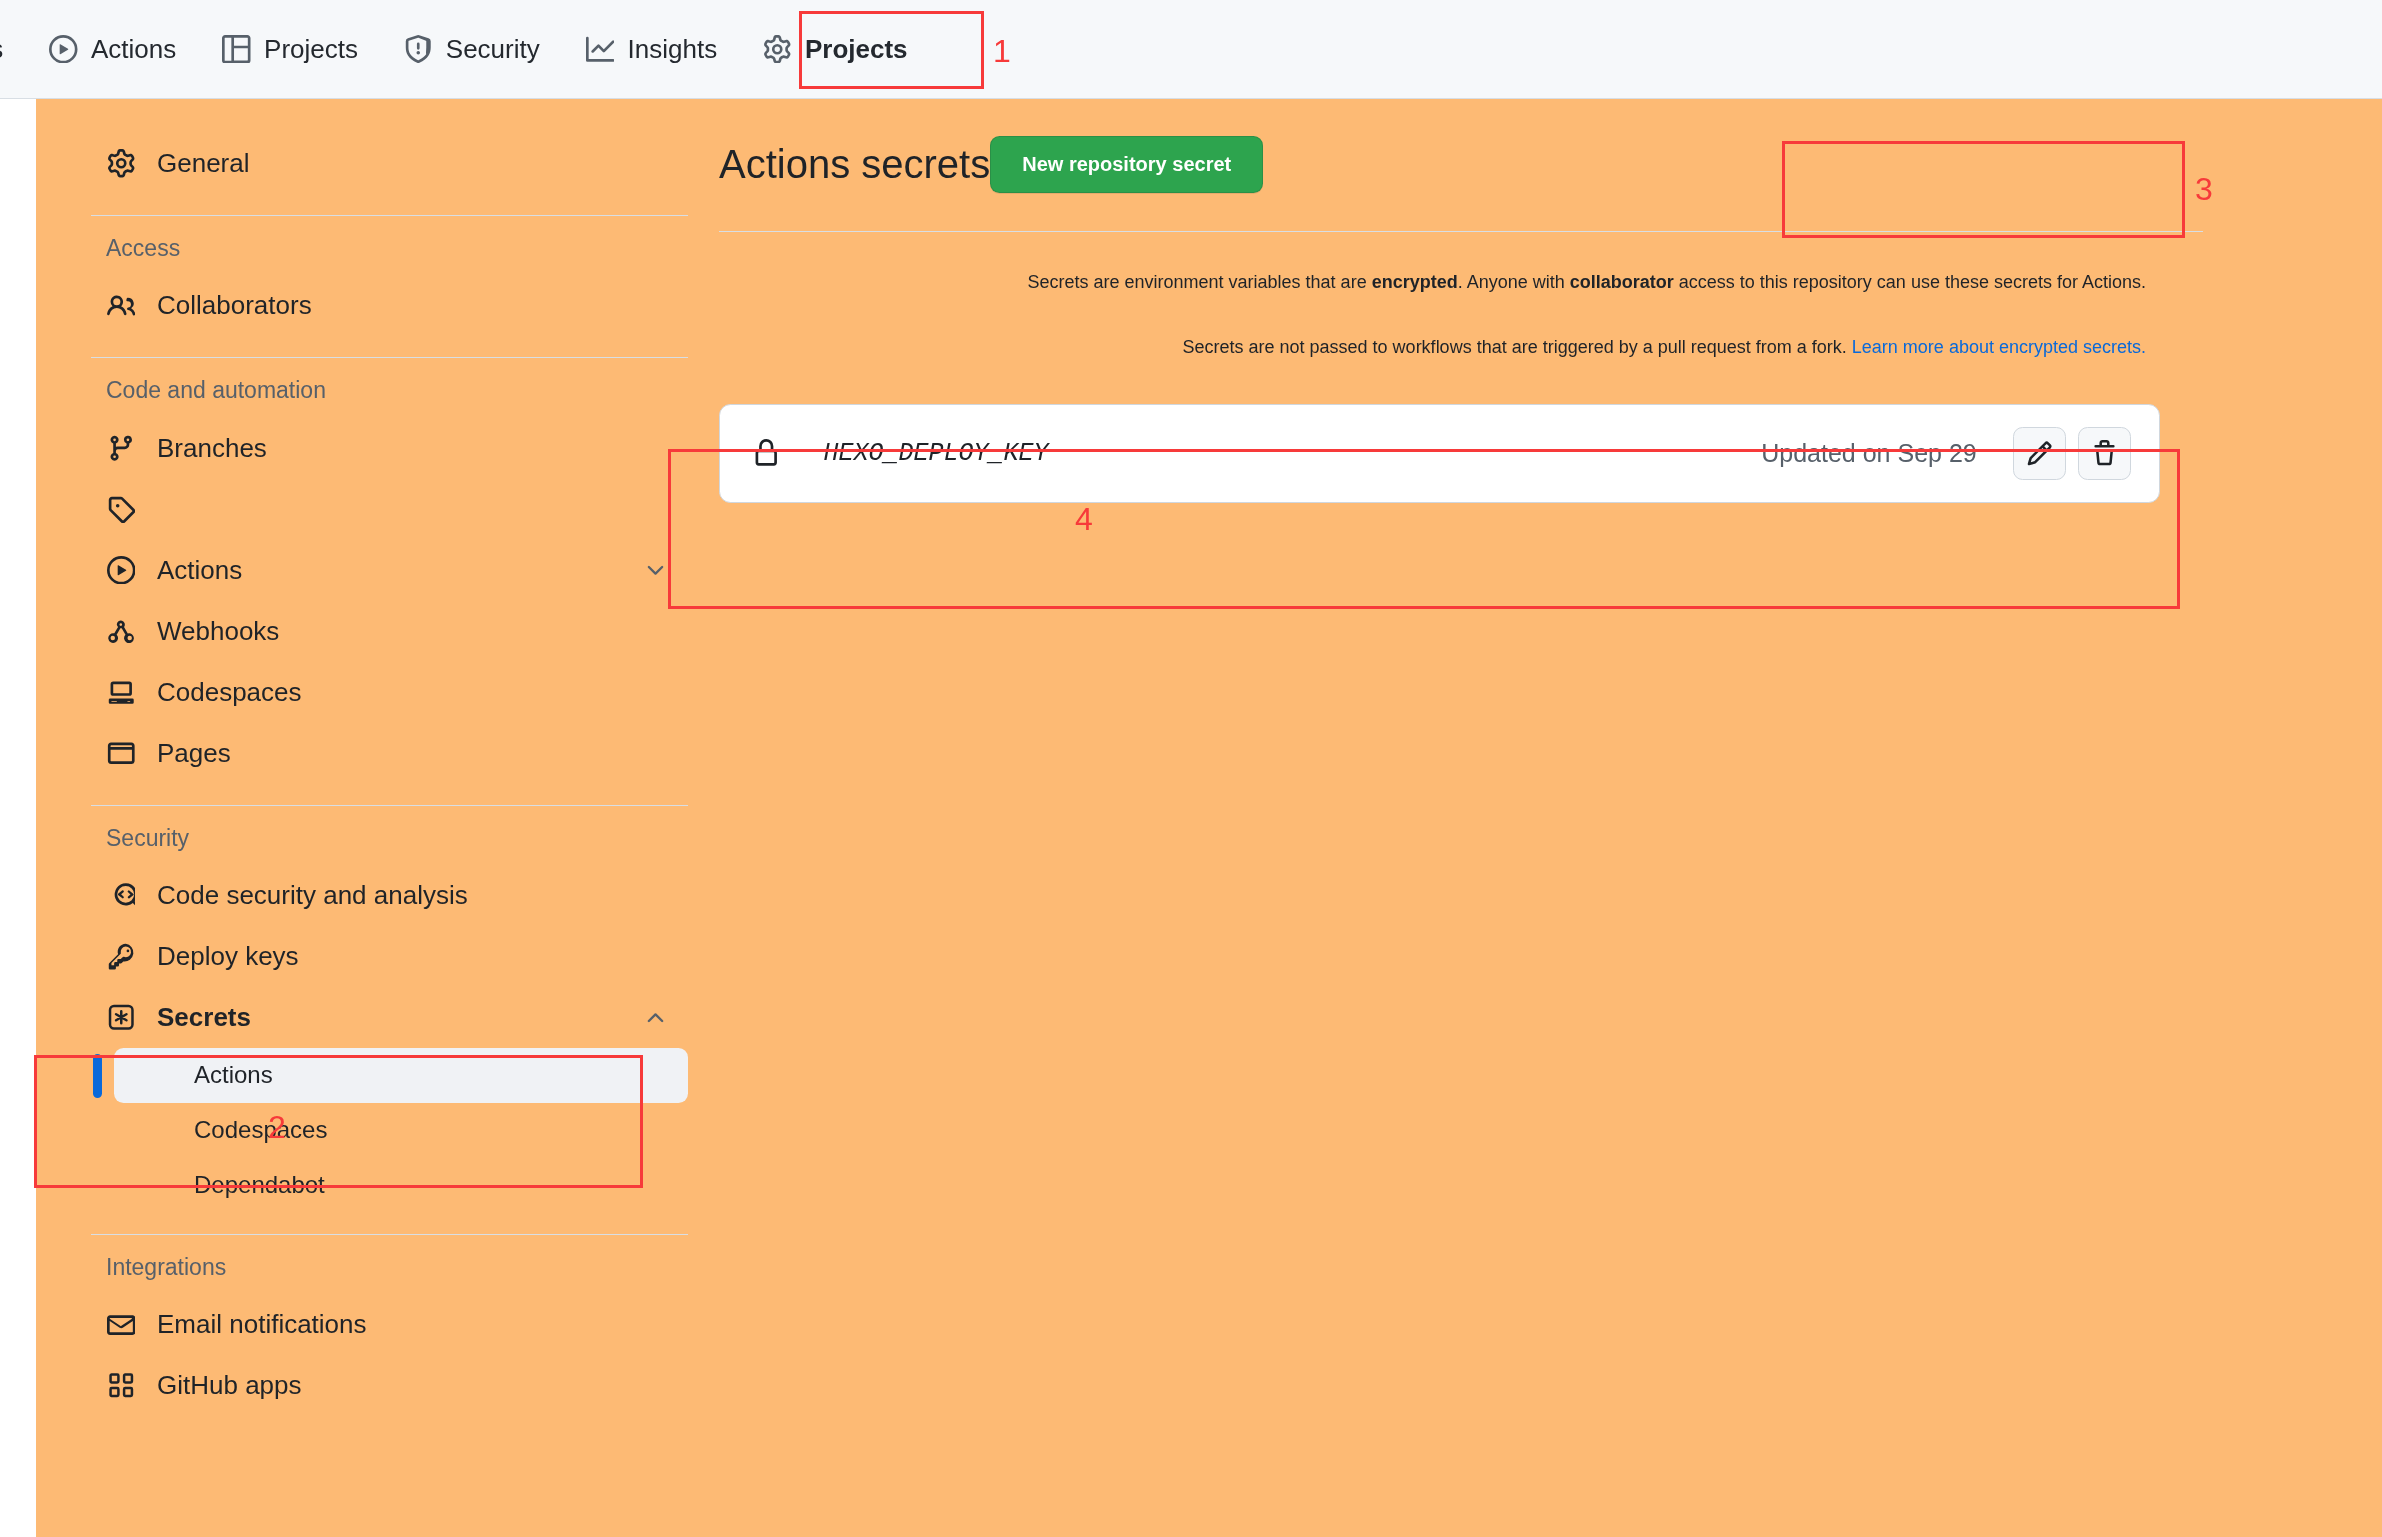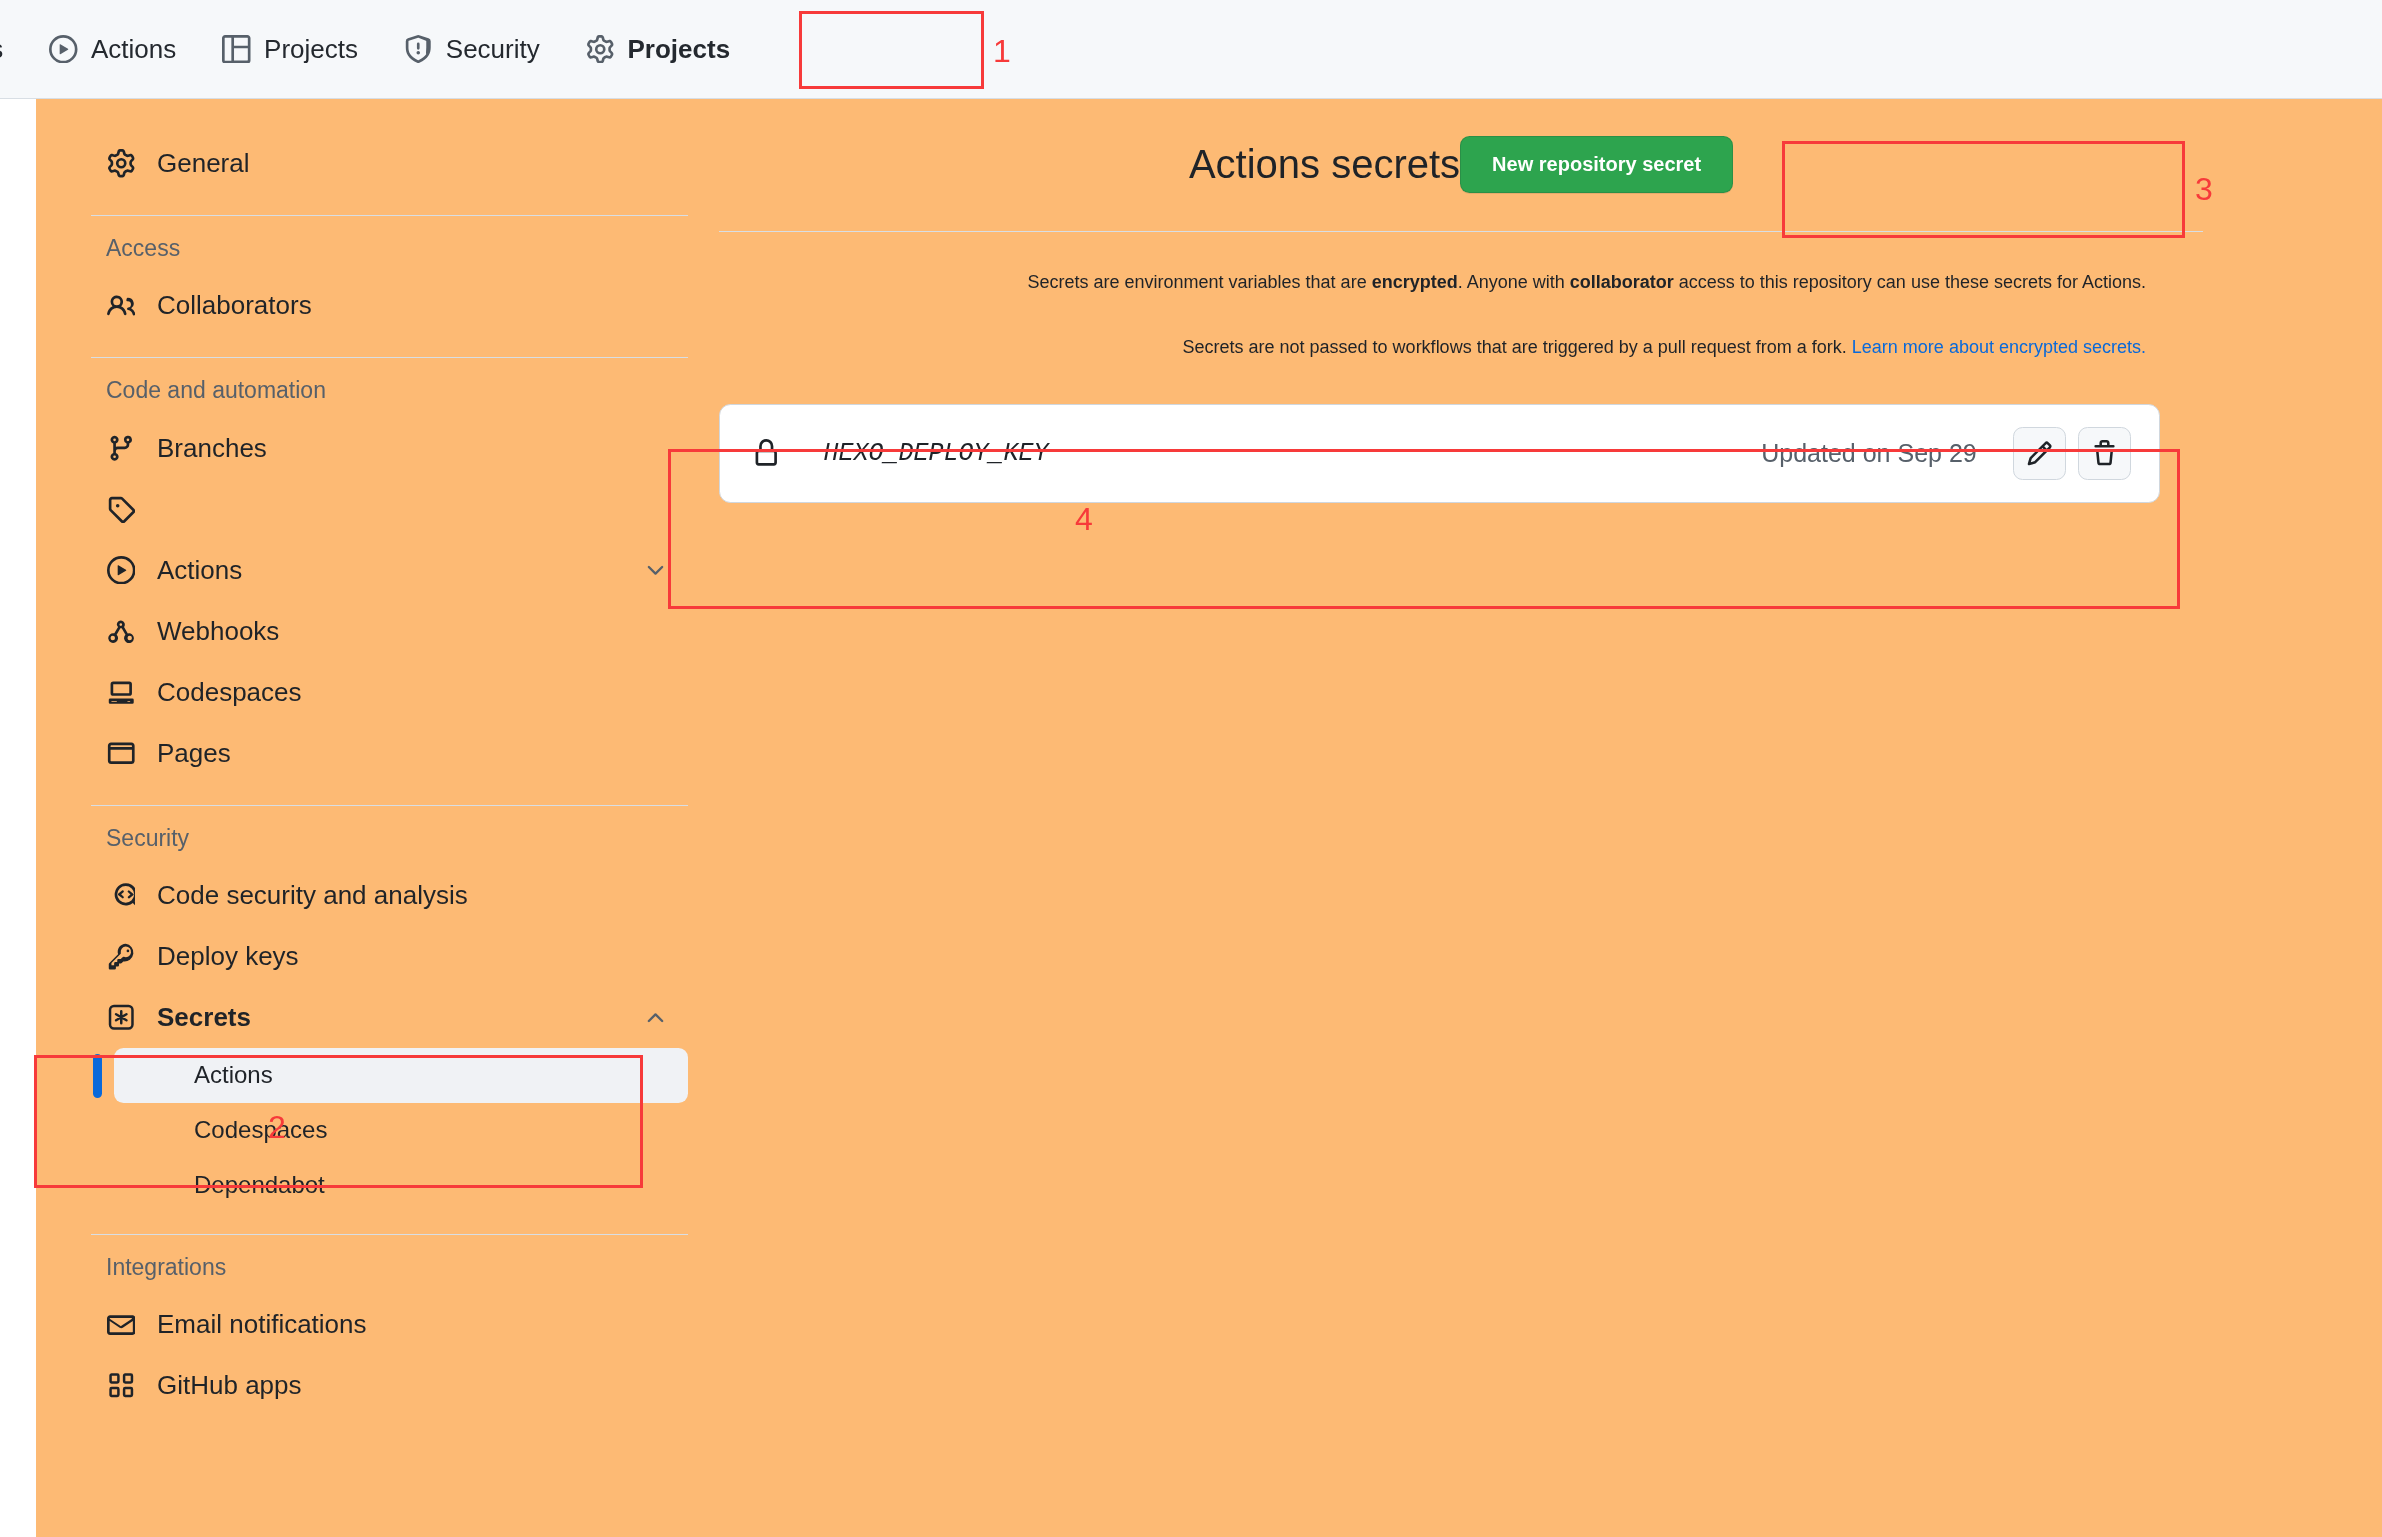--- a/index.html
+++ b/index.html
@@ -96,21 +96,21 @@
     background: #0969da;
   }
 
   
   .main {
     position: absolute;
     left: 683px; top: 34px;
     width: 1484px;
   }
   .main-head {
-    display: flex; align-items: center; justify-content: center;
+    display: flex; align-items: center; justify-content: flex-start;
     padding-bottom: 36px;
     border-bottom: 1px solid #d8dee4;
     height: 99px;
   }
   .main-title { font-size: 40px; font-weight: 400; color: #1f2328; }
   .btn-primary {
     background: #2da44e;
     color: #ffffff;
     font-size: 20px;
     font-weight: bold;
@@ -201,20 +201,28 @@
 
   <div class="nav-tab">
     <span class="ico">
       <svg width="28.5" height="28.5" viewBox="0 0 16 16" fill="currentColor">
           <path d="M7.467.133a1.748 1.748 0 0 1 1.066 0l5.25 1.68A1.75 1.75 0 0 1 15 3.48V7c0 1.566-.32 3.182-1.303 4.682-.983 1.498-2.585 2.813-5.032 3.855a1.7 1.7 0 0 1-1.33 0c-2.447-1.042-4.049-2.357-5.032-3.855C1.32 10.182 1 8.566 1 7V3.48a1.75 1.75 0 0 1 1.217-1.667Zm.61 1.429a.25.25 0 0 0-.153 0l-5.25 1.68a.25.25 0 0 0-.174.238V7c0 1.358.275 2.666 1.057 3.86.784 1.194 2.121 2.34 4.366 3.297a.2.2 0 0 0 .154 0c2.245-.956 3.582-2.104 4.366-3.298C12.225 9.666 12.5 8.36 12.5 7V3.48a.25.25 0 0 0-.174-.237ZM8 4.25a.75.75 0 0 1 .75.75v2.5a.75.75 0 1 1-1.5 0V5A.75.75 0 0 1 8 4.25M9 10a1 1 0 1 1-2 0 1 1 0 0 1 2 0"></path>
         </svg>
     </span>
     <span class="label">Security</span>
   </div>
 
+  <div class="nav-tab">
+    <span class="ico">
+      <svg width="28.5" height="28.5" viewBox="0 0 16 16" fill="currentColor">
+          <path d="M1.5 1.75V13.5h13.75a.75.75 0 0 1 0 1.5H.75a.75.75 0 0 1-.75-.75V1.75a.75.75 0 0 1 1.5 0Zm14.28 2.53-5.25 5.25a.75.75 0 0 1-1.06 0L7 7.06 4.28 9.78a.751.751 0 0 1-1.042-.018.751.751 0 0 1-.018-1.042l3.25-3.25a.75.75 0 0 1 1.06 0L10 7.94l4.72-4.72a.751.751 0 0 1 1.042.018.751.751 0 0 1 .018 1.042Z"></path>
+        </svg>
+    </span>
+    <span class="label">Insights</span>
+  </div>
 
   <div class="nav-tab active">
     <span class="ico">
       <svg width="28.5" height="28.5" viewBox="0 0 16 16" fill="currentColor">
           <path d="M8 0a8.2 8.2 0 0 1 .701.031C9.444.095 9.99.645 10.16 1.29l.288 1.107c.018.066.079.158.212.224.231.114.454.243.668.386.123.082.233.09.299.071l1.103-.303c.644-.176 1.392.021 1.82.63.27.385.506.792.704 1.218.315.675.111 1.422-.364 1.891l-.814.806c-.049.048-.098.147-.088.294.016.257.016.515 0 .772-.01.147.039.246.088.294l.814.806c.475.469.679 1.216.364 1.891a7.977 7.977 0 0 1-.704 1.217c-.428.61-1.176.807-1.82.63l-1.103-.302c-.066-.019-.176-.011-.299.071a4.909 4.909 0 0 1-.668.386c-.133.066-.194.158-.211.224l-.29 1.106c-.168.646-.715 1.196-1.458 1.26a8.006 8.006 0 0 1-1.402 0c-.743-.064-1.289-.614-1.458-1.26l-.289-1.106c-.018-.066-.079-.158-.212-.224a4.901 4.901 0 0 1-.668-.386c-.123-.082-.233-.09-.299-.071l-1.103.303c-.644.176-1.392-.021-1.82-.63a8.12 8.12 0 0 1-.704-1.218c-.315-.675-.111-1.422.363-1.891l.815-.806c.05-.048.098-.147.088-.294a6.214 6.214 0 0 1 0-.772c.01-.147-.038-.246-.088-.294l-.815-.806C.635 6.045.431 5.298.746 4.623a7.92 7.92 0 0 1 .704-1.217c.428-.61 1.176-.807 1.82-.63l1.103.302c.066.019.176.011.299-.071.214-.143.437-.272.668-.386.133-.066.194-.158.212-.224l.288-1.106C5.91.645 6.456.095 7.199.03 7.433.01 7.665 0 8 0Zm-.571 1.525c-.036.003-.108.036-.137.146l-.289 1.105c-.147.561-.549.967-.998 1.189-.173.086-.34.183-.5.29-.417.278-.97.423-1.529.27l-1.103-.303c-.109-.03-.175.016-.195.045-.22.312-.412.644-.573.99-.014.031-.021.11.059.19l.815.806c.411.406.562.957.53 1.456a4.709 4.709 0 0 0 0 .582c.032.499-.119 1.05-.53 1.456l-.815.806c-.081.08-.073.159-.059.19.162.346.353.677.573.989.02.03.085.076.195.046l1.102-.303c.56-.153 1.113-.008 1.53.27.161.107.328.204.501.29.447.222.85.629.997 1.189l.289 1.105c.029.109.101.143.137.146a6.6 6.6 0 0 0 1.142 0c.036-.003.108-.037.137-.146l.289-1.105c.147-.561.549-.967.998-1.189.173-.86.34-.183.5-.29.417-.278.97-.423 1.529-.27l1.103.303c.109.029.175-.016.195-.045.22-.313.411-.644.573-.99.014-.31.021-.11-.059-.19l-.815-.806c-.411-.406-.562-.957-.53-1.456a4.709 4.709 0 0 0 0-.582c-.032-.499.119-1.05.53-1.456l.815-.806c.081-.8.073-.159.059-.19a6.464 6.464 0 0 0-.573-.989c-.02-.03-.085-.076-.195-.046l-1.102.303c-.56.153-1.113.008-1.53-.27a4.44 4.44 0 0 0-.501-.29c-.447-.222-.85-.629-.997-1.189l-.289-1.105c-.029-.11-.101-.143-.137-.146a6.6 6.6 0 0 0-1.142 0ZM11 8a3 3 0 1 1-6 0 3 3 0 0 1 6 0ZM9.5 8a1.5 1.5 0 1 0-3.001.001A1.5 1.5 0 0 0 9.5 8Z"></path>
         </svg>
     </span>
     <span class="label">Projects</span>
   </div>
 </div>

